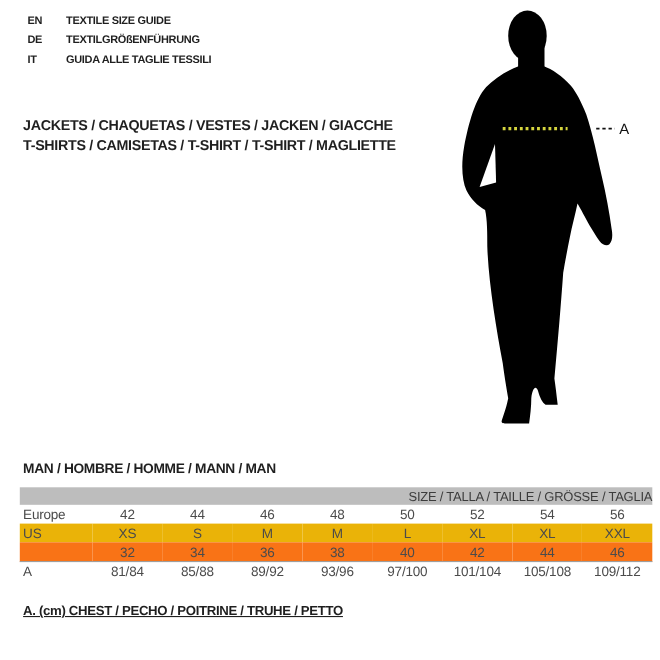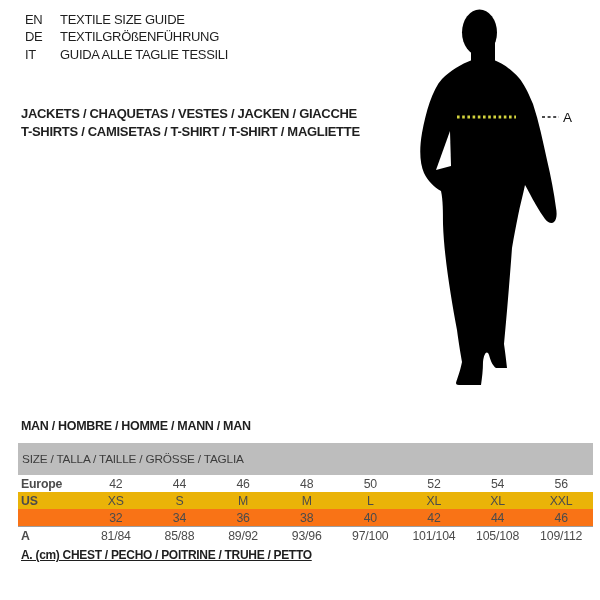--- a/index.html
+++ b/index.html
@@ -2,40 +2,40 @@
 <html><head>
 <meta charset="utf-8">
 <style>
   html,body{margin:0;padding:0;background:#fff;}
   #canvas{
     position:relative;width:600px;height:600px;background:#ffffff;overflow:hidden;
     font-family:"Liberation Sans","DejaVu Sans",sans-serif;color:#1f1f1f;
   }
   
   .lang-list{position:absolute;left:25px;top:11px;}
-  .lang-row{display:flex;height:17.3px;line-height:17.3px;font-size:13px;font-weight:normal;letter-spacing:-0.3px;}
+  .lang-row{display:flex;height:17.3px;line-height:17.3px;font-size:10px;font-weight:bold;letter-spacing:-0.3px;}
   .lang-code{width:35px;flex:0 0 35px;}
   
   .categories{position:absolute;left:21px;top:105px;}
   .cat-line{height:18px;line-height:18px;font-size:13px;font-weight:bold;letter-spacing:-0.3px;white-space:nowrap;}
   
   .figure{position:absolute;left:415px;top:0;width:165px;height:395px;}
   
   .section-title{position:absolute;left:21px;top:419px;font-size:12.5px;font-weight:bold;letter-spacing:-0.3px;white-space:nowrap;}
   
   .size-table{position:absolute;left:18px;top:443px;width:575px;border-collapse:collapse;table-layout:fixed;}
   .size-table th{
     background:#bdbdbd;font-size:11.8px;font-weight:normal;color:#3c3c3c;
-    text-align:left;padding:0 0 0 4px;height:32px;letter-spacing:-0.2px;
+    text-align:right;padding:0 0 0 4px;height:16px;letter-spacing:-0.2px;
   }
   .size-table td{
     font-size:12.3px;font-weight:normal;color:#4b4b4b;height:17px;
     text-align:center;padding:0;letter-spacing:-0.2px;
   }
-  .size-table td.row-label{text-align:left;padding-left:3px;font-weight:bold;}
+  .size-table td.row-label{text-align:left;padding-left:3px;}
   .size-table col.label-col{width:66px;}
   tr.row-plain{background:#ffffff;}
   tr.row-shade-a{background:#eab308;}
   tr.row-shade-b{background:#f97316;margin-left:42px;}
   tr.row-rule td{border-top:1px solid #9e9e9e;}
   
   .footnote{position:absolute;left:21px;top:548px;font-size:12px;font-weight:bold;letter-spacing:-0.3px;white-space:nowrap;text-decoration:underline;}
 </style>
 </head>
 <body>

